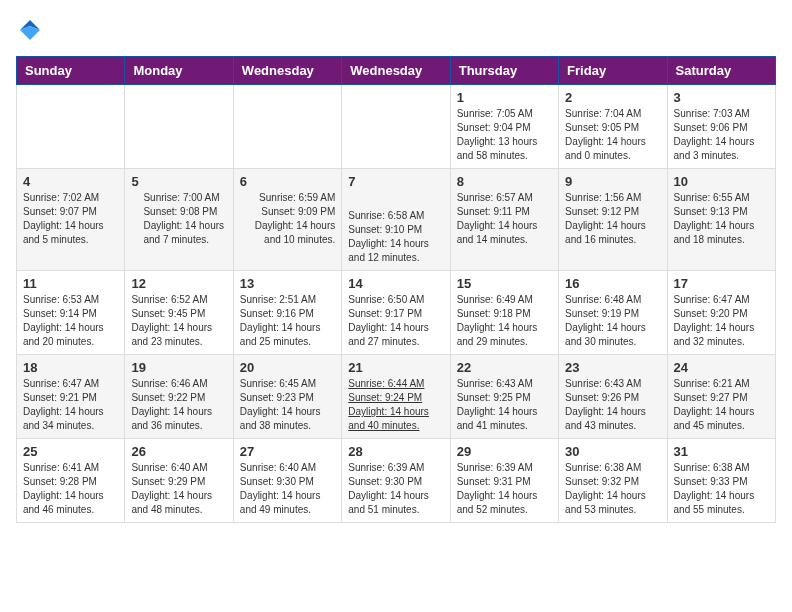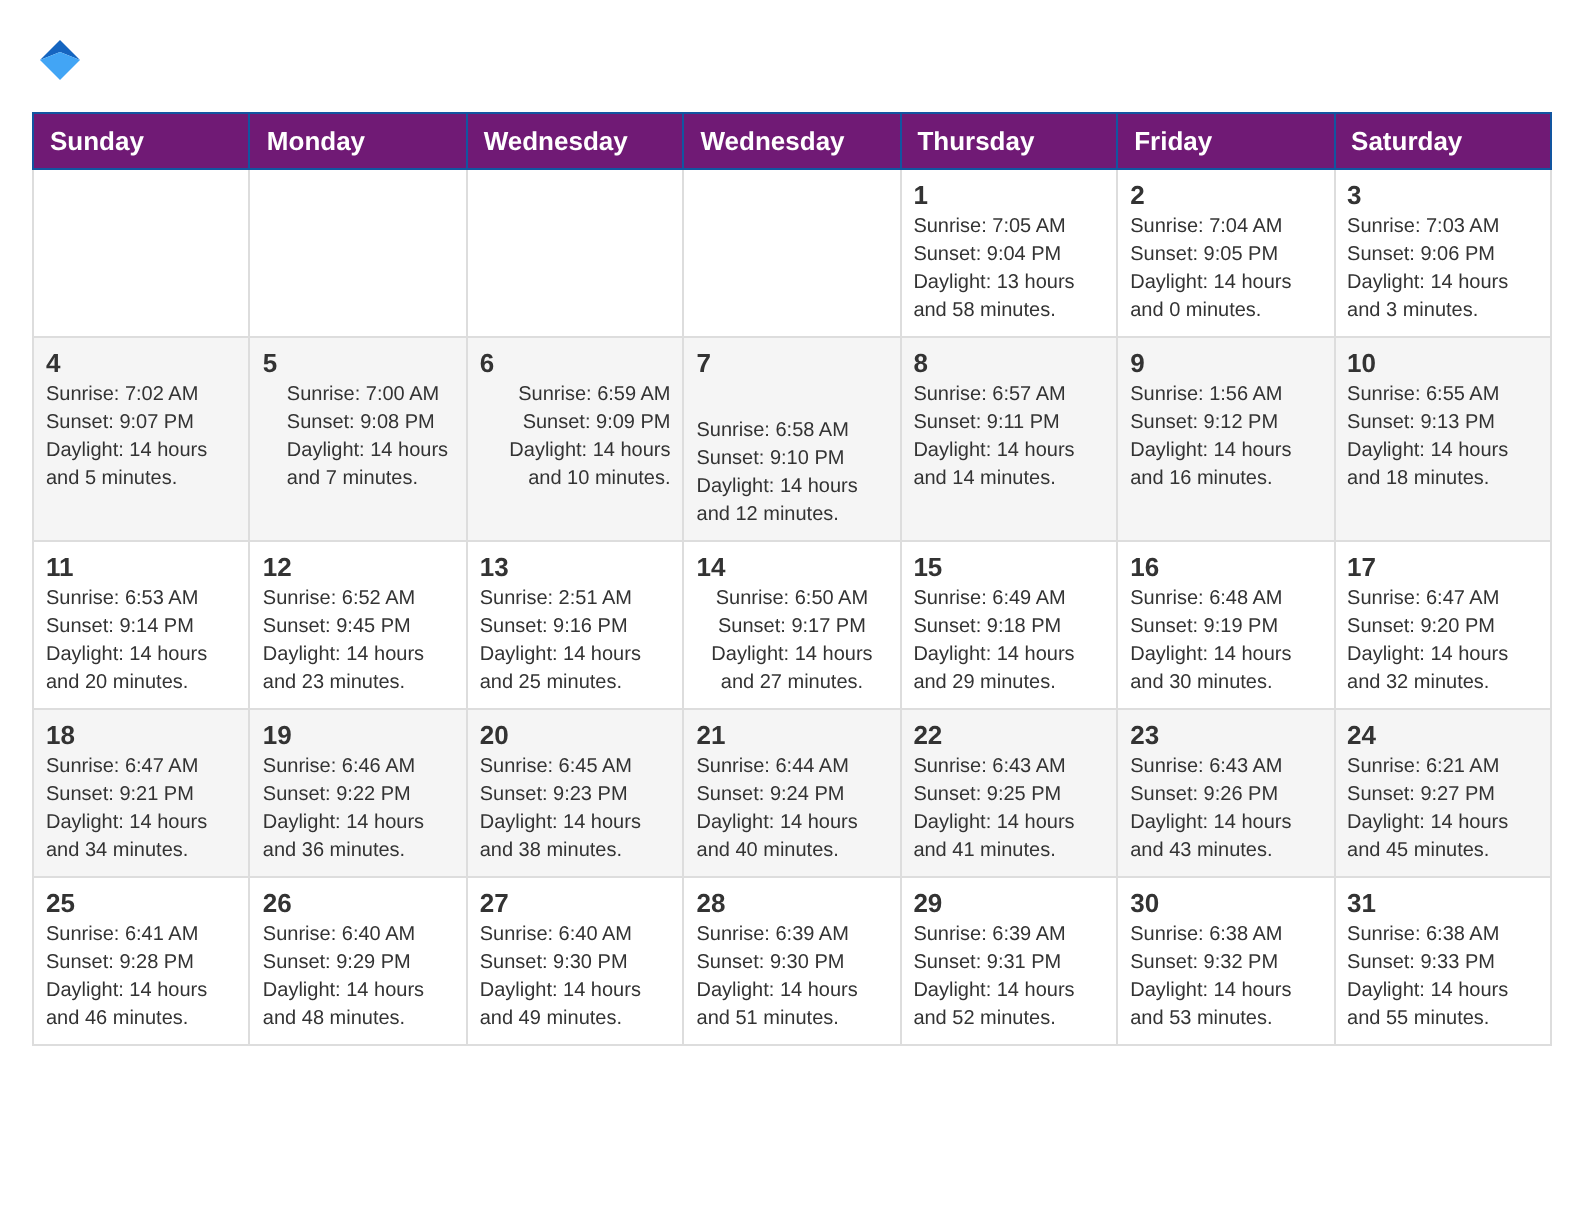--- a/index.html
+++ b/index.html
@@ -207,21 +207,21 @@
 Daylight: 14 hours and 23 minutes.</div>
         </td>
         <td>
           <span class="day-number">13</span>
           <div class="day-info" style="white-space: pre-line;">Sunrise: 2:51 AM
 Sunset: 9:16 PM
 Daylight: 14 hours and 25 minutes.</div>
         </td>
         <td>
           <span class="day-number">14</span>
-          <div class="day-info" style="white-space: pre-line; text-align: center;">Sunrise: 6:50 AM
+          <div class="day-info" style="white-space: pre-line;">Sunrise: 6:50 AM
 Sunset: 9:17 PM
 Daylight: 14 hours and 27 minutes.</div>
         </td>
         <td>
           <span class="day-number">15</span>
           <div class="day-info" style="white-space: pre-line;">Sunrise: 6:49 AM
 Sunset: 9:18 PM
 Daylight: 14 hours and 29 minutes.</div>
         </td>
         <td>
@@ -251,21 +251,21 @@
 Daylight: 14 hours and 36 minutes.</div>
         </td>
         <td>
           <span class="day-number">20</span>
           <div class="day-info" style="white-space: pre-line;">Sunrise: 6:45 AM
 Sunset: 9:23 PM
 Daylight: 14 hours and 38 minutes.</div>
         </td>
         <td>
           <span class="day-number">21</span>
-          <div class="day-info" style="white-space: pre-line;">Sunrise: 6:44 AM
+          <div class="day-info" style="white-space: pre-line; text-decoration: underline;">Sunrise: 6:44 AM
 Sunset: 9:24 PM
 Daylight: 14 hours and 40 minutes.</div>
         </td>
         <td>
           <span class="day-number">22</span>
           <div class="day-info" style="white-space: pre-line;">Sunrise: 6:43 AM
 Sunset: 9:25 PM
 Daylight: 14 hours and 41 minutes.</div>
         </td>
         <td>

